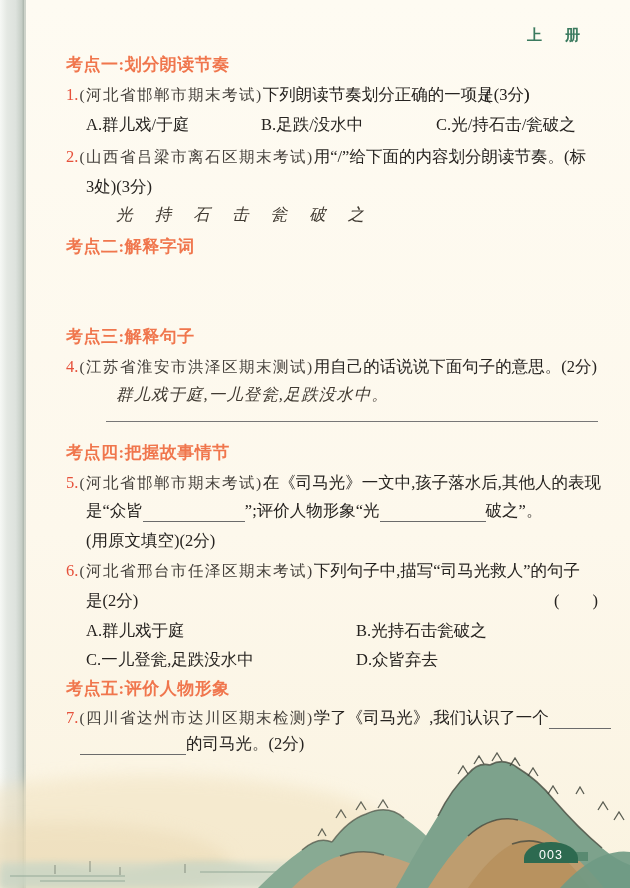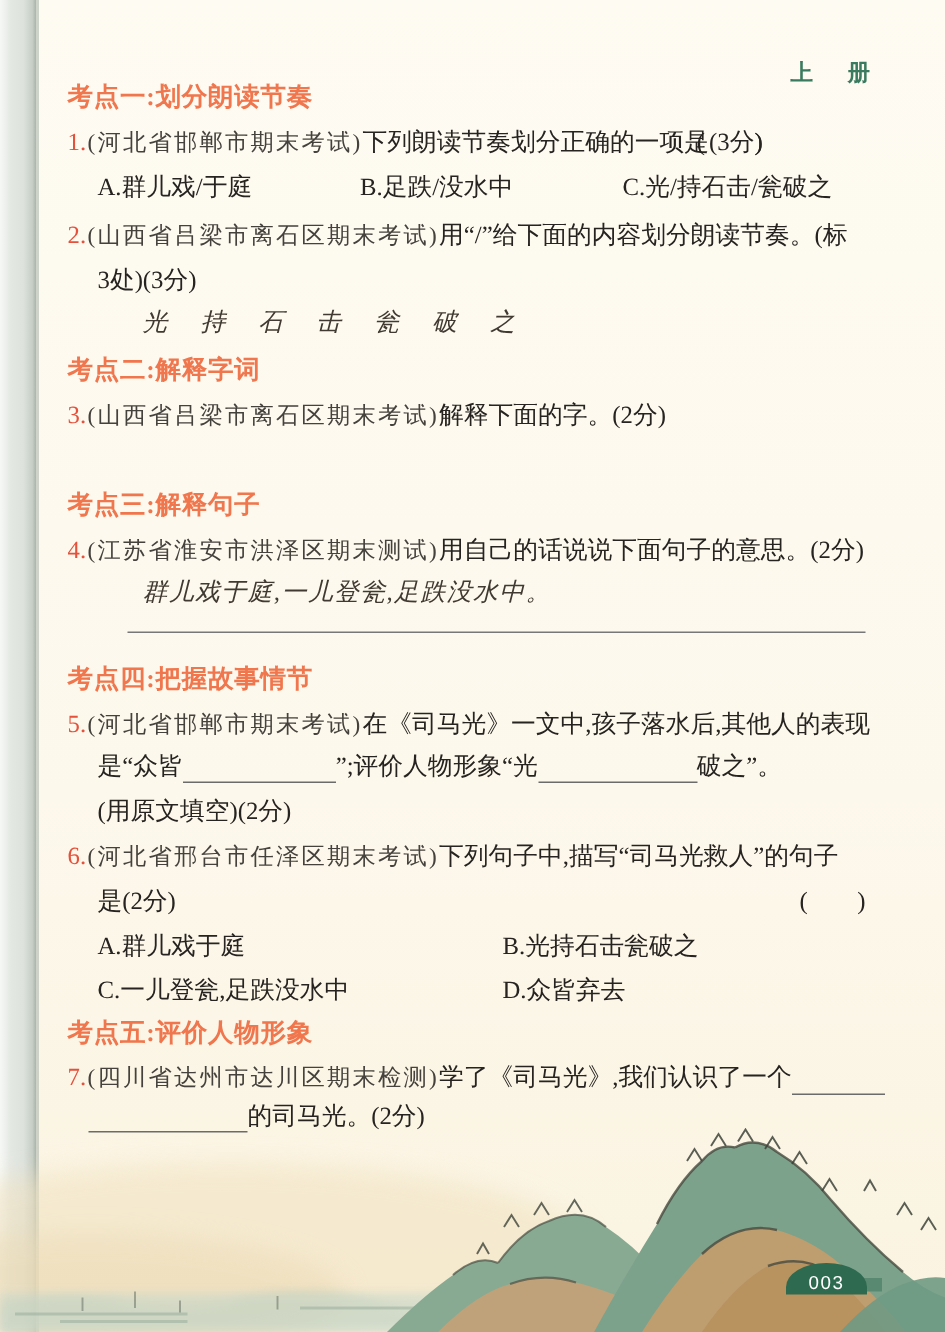--- a/index.html
+++ b/index.html
@@ -7,23 +7,23 @@
   body { font-family:"Liberation Serif", serif; position:relative; overflow:hidden; background:#fdf8ec; }
 
   .page { position:absolute; inset:0; background:linear-gradient(180deg,#fefbf2 0%,#fdf8ec 60%,#faf3e0 100%); }
 
   
   .spine { position:absolute; left:0; top:0; bottom:0; width:24px;
            background:linear-gradient(90deg,#f6f8f5 0%,#e4e8e3 30%,#dde2dd 65%,#c6cec6 90%,#aab4aa 100%); }
   .spine-edge { position:absolute; left:24px; top:0; bottom:0; width:2px; background:#b9c2b9; opacity:.7; }
 
   .volume { position:absolute; top:26px; right:46px; font-size:15px; letter-spacing:4px;
-            color:#3a7a5e; font-weight:bold;margin-top:13px; }
+            color:#3a7a5e; font-weight:bold; }
 
-  .content { position:absolute; left:45px; top:0; width:532px; height:760px; }
+  .content { position:absolute; left:66px; top:0; width:532px; height:760px; }
 
   .line { position:absolute; white-space:nowrap; font-size:16.5px; line-height:22px; color:#262320; }
   .kp   { color:#f0764d; font-weight:bold; font-size:17px; letter-spacing:.5px; }
   .qnum { color:#e6513b; margin-right:1px; }
   .src  { color:#45413c; font-size:15.5px; letter-spacing:1.5px; }
   .kai  { font-style:italic; color:#403a32; }
   .sp   { letter-spacing:9px; }
   .paren-right { position:absolute; right:0; top:0; }
 
   .blank { display:inline-block; border-bottom:1px solid #6b6b6b; height:16px; vertical-align:bottom; }
@@ -54,23 +54,20 @@
     <div class="line" style="top:114px;left:370px;">C.光/持石击/瓮破之</div>
 
     <div class="line" style="top:146px;left:0;">
       <span class="qnum">2.</span><span class="src">(山西省吕梁市离石区期末考试)</span><span>用“/”给下面的内容划分朗读节奏。(标</span>
     </div>
     <div class="line" style="top:176px;left:20px;">3处)(3分)</div>
     <div class="line kai sp" style="top:204px;left:50px;">光 持 石 击 瓮 破 之</div>
 
     <div class="line kp" style="top:236px;left:0;">考点二:解释字词</div>
 
-    <div class="line" style="top:266px;left:0;">
-      <span class="qnum">3.</span><span class="src">(山西省吕梁市离石区期末考试)</span><span>解释下面的字。(2分)</span>
-    </div>
 
     <div class="line kp" style="top:326px;left:0;">考点三:解释句子</div>
 
     <div class="line" style="top:356px;left:0;">
       <span class="qnum">4.</span><span class="src">(江苏省淮安市洪泽区期末测试)</span><span>用自己的话说说下面句子的意思。(2分)</span>
     </div>
     <div class="line kai" style="top:384px;left:50px;letter-spacing:1px;">群儿戏于庭,一儿登瓮,足跌没水中。</div>
     <div class="answer-line" style="top:402px;"></div>
 
     <div class="line kp" style="top:442px;left:0;">考点四:把握故事情节</div>

